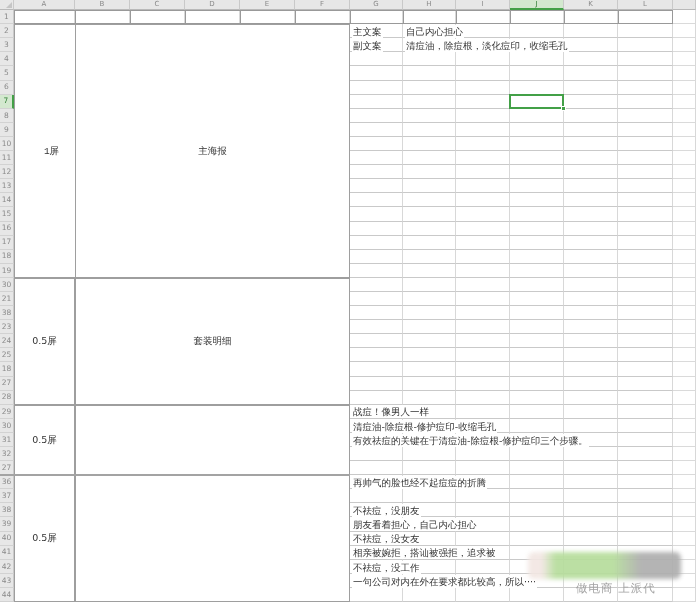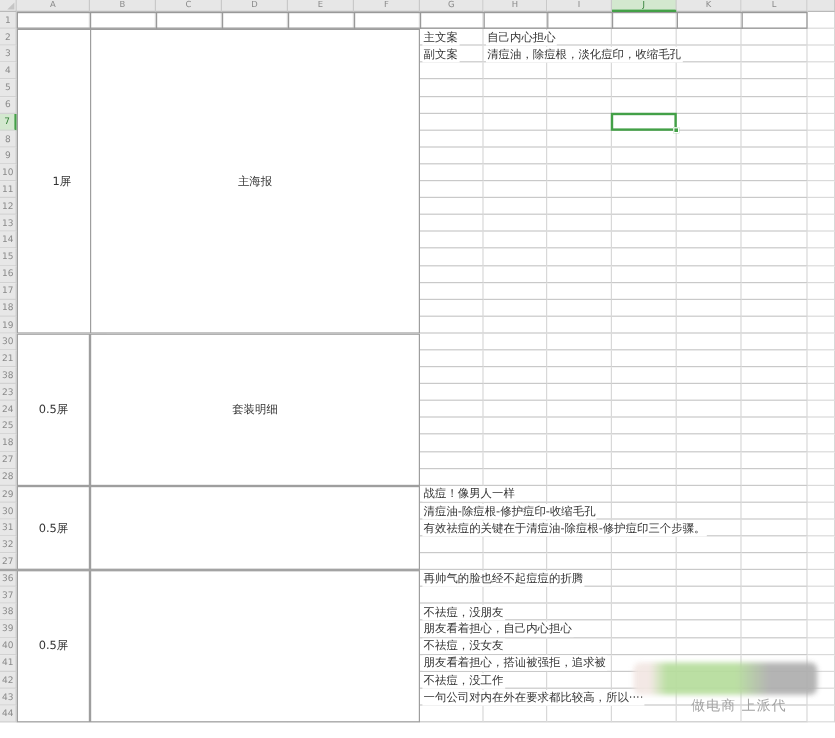--- a/index.html
+++ b/index.html
@@ -728,21 +728,21 @@
         <div class="cell rt" style="width: 53px;"></div>
         <div class="cell rt" style="width: 53px;"></div>
         <div class="cell rt" style="width: 54px;"></div>
         <div class="cell rt" style="width: 54px;"></div>
         <div class="cell rt" style="width: 54px;"></div>
         <div class="cell rt" style="width: 55px;"></div>
         <div class="cell" style="width: 23px;"></div>
       </div>
     </div>
   <div id="overlays">
-      <div class="sec" style="left: 14px; top: 24.2px; width: 75px; height: 253.8px;">1屏</div>
+      <div class="sec" style="left: 14px; top: 24.2px; width: 75px; height: 253.8px; font-family: Liberation Mono, monospace;">1屏</div>
       <div class="sec" style="left: 75px; top: 24.2px; width: 275px; height: 253.8px;">主海报</div>
       <div class="sec" style="left: 14px; top: 278px; width: 61px; height: 126.9px;">0.5屏</div>
       <div class="sec" style="left: 75px; top: 278px; width: 275px; height: 126.9px;">套装明细</div>
       <div class="sec" style="left: 14px; top: 404.9px; width: 61px; height: 70.5px;">0.5屏</div>
       <div class="sec" style="left: 75px; top: 404.9px; width: 275px; height: 70.5px;"></div>
       <div class="sec" style="left: 14px; top: 475.4px; width: 61px; height: 126.9px;">0.5屏</div>
       <div class="sec" style="left: 75px; top: 475.4px; width: 275px; height: 126.9px;"></div>
       <div id="row1-box" style="left: 14px; top: 10px; width: 659px; height: 14.2px;"></div>
       <div class="r1line" style="left: 75px; top: 10px; width: 1px; height: 14.2px;"></div>
       <div class="r1line" style="left: 130px; top: 10px; width: 1px; height: 14.2px;"></div>
@@ -760,21 +760,21 @@
       <div class="celltext" style="left: 405px; top: 24.7px;">自己内心担心</div>
       <div class="celltext" style="left: 352px; top: 38.8px;">副文案</div>
       <div class="celltext" style="left: 405px; top: 38.8px;">清痘油，除痘根，淡化痘印，收缩毛孔</div>
       <div class="celltext" style="left: 352px; top: 405.4px;">战痘！像男人一样</div>
       <div class="celltext" style="left: 352px; top: 419.5px;">清痘油-除痘根-修护痘印-收缩毛孔</div>
       <div class="celltext" style="left: 352px; top: 433.6px;">有效祛痘的关键在于清痘油-除痘根-修护痘印三个步骤。</div>
       <div class="celltext" style="left: 352px; top: 475.9px;">再帅气的脸也经不起痘痘的折腾</div>
       <div class="celltext" style="left: 352px; top: 504.1px;">不祛痘，没朋友</div>
       <div class="celltext" style="left: 352px; top: 518.2px;">朋友看着担心，自己内心担心</div>
       <div class="celltext" style="left: 352px; top: 532.3px;">不祛痘，没女友</div>
-      <div class="celltext" style="left: 352px; top: 546.4px;">朋友看着担心，搭讪被强拒，追求被</div>
+      <div class="celltext" style="left: 352px; top: 546.4px;">相亲被婉拒，搭讪被强拒，追求被</div>
       <div class="celltext" style="left: 352px; top: 560.5px;">不祛痘，没工作</div>
       <div class="celltext" style="left: 352px; top: 574.6px;">一句公司对内在外在要求都比较高，所以····</div>
       <div id="sel-box" style="left: 509px; top: 93.7px; width: 55px; height: 15.6px; border-color: rgb(67, 160, 71);"></div>
       <div id="fill-handle" style="left: 561px; top: 106.3px; background: rgb(67, 160, 71);"></div>
       <div id="censor" style="left: 528px; top: 552px; width: 153px; height: 27px; background: linear-gradient(90deg, rgb(242, 231, 227) 0%, rgb(242, 231, 227) 9%, rgb(182, 221, 156) 18%, rgb(182, 221, 156) 56%, rgb(174, 174, 174) 74%, rgb(174, 174, 174) 100%);"></div>
     </div>
   <div id="watermark" style="left: 576px; top: 581px; color: rgb(163, 163, 163);">做电商 上派代</div>
 </div>
 
 </body></html>

